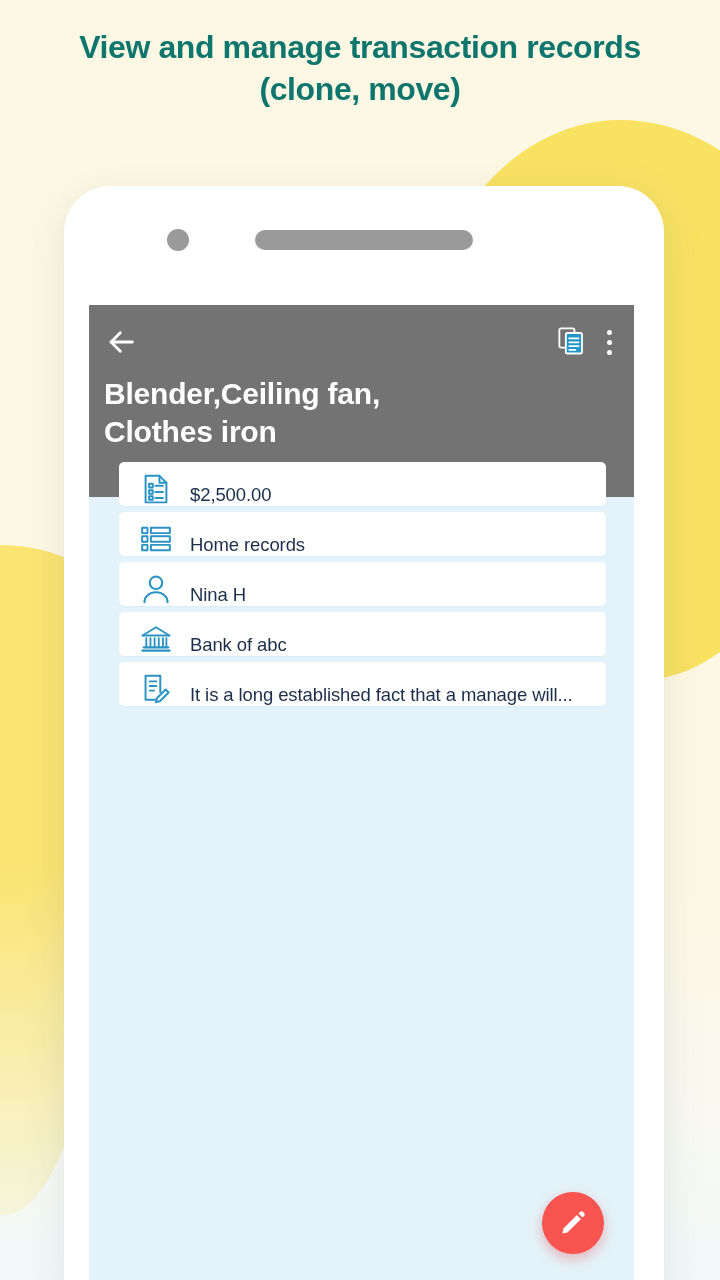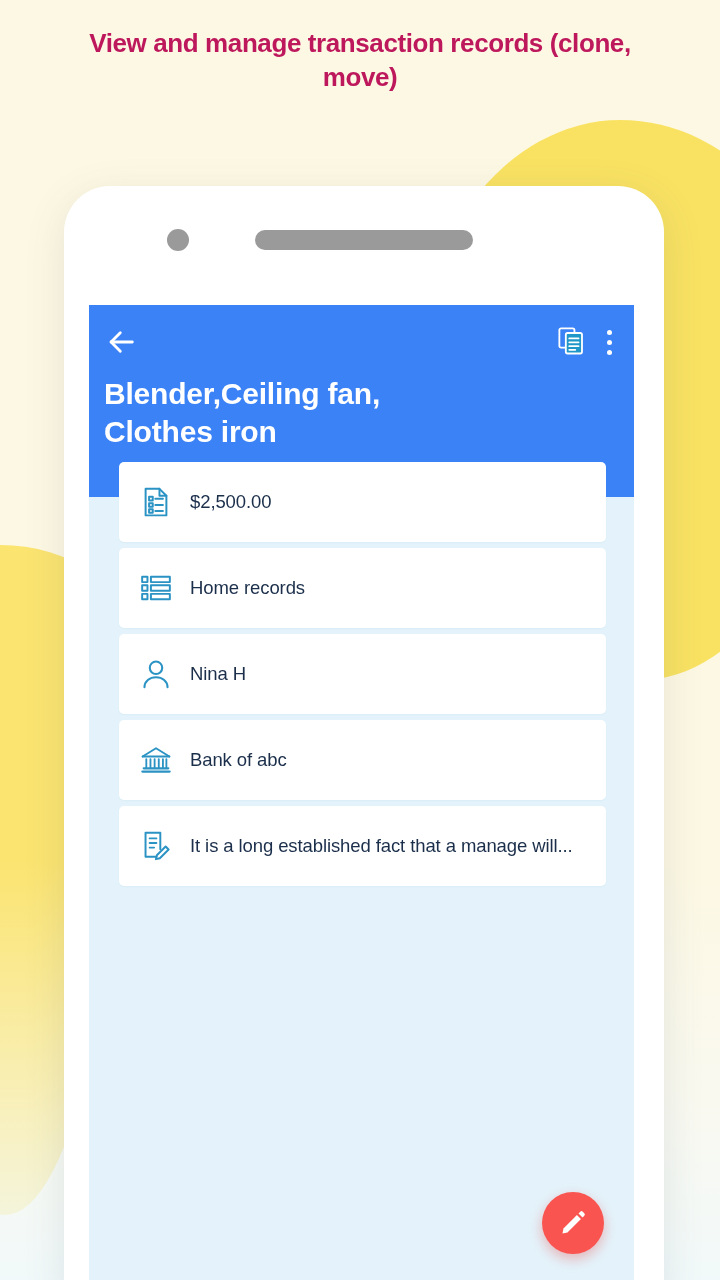--- a/index.html
+++ b/index.html
@@ -25,22 +25,22 @@
   }
   #bg-tint-bottom {
     position:absolute; left:0; right:0; bottom:0; height:420px;
     background:linear-gradient(180deg, rgba(253,248,227,0) 0%, rgba(246,250,252,0.55) 60%, rgba(240,249,252,0.9) 100%);
   }
 
   
   #headline {
     position:absolute; top:26px; left:0; right:0;
     text-align:center;
-    color:#be185d;
-    font-size:26px;
+    color:#0f766e;
+    font-size:32px;
     font-weight:bold;
     line-height:1.32;
     letter-spacing:-0.4px;
     padding:0 54px;
     z-index:5;
   }
 
   
   #phone {
     position:absolute;
@@ -68,21 +68,21 @@
     position:absolute;
     left:25px; top:119px; right:0; bottom:0;
     width:545px;
     background:#e4f3fb;
     overflow:hidden;
   }
 
   
   #app-bar {
     position:relative;
-    background:#3b82f6;
+    background:#737373;
     height:192px;
     padding:20px 22px 0 15px;
   }
   #app-bar-icons {
     display:flex; align-items:flex-start; justify-content:space-between;
   }
   #back-arrow-btn { width:34px; height:34px; display:block; }
   .appbar-right { display:flex; align-items:center; gap:22px; padding-top:2px; }
   #copy-icon-btn { width:26px; height:28px; display:block; }
   #overflow-menu-btn {
@@ -101,22 +101,22 @@
 
   
   #detail-list {
     position:absolute;
     left:30px; right:28px; top:157px;
     display:flex; flex-direction:column; gap:6px;
   }
   .detail-row {
     background:#ffffff;
     border-radius:5px;
-    height:80px;
-    display:flex; align-items:center;
+    height:44px;
+    display:flex; align-items:flex-end;
     padding-left:20px;
     box-shadow:0 1px 2px rgba(33,115,160,0.05);
   }
   .row-icon {
     width:34px; height:34px;
     flex:0 0 34px;
     display:flex; align-items:center; justify-content:center;
     color:#2b93c4;
   }
   .row-icon svg { display:block; }

